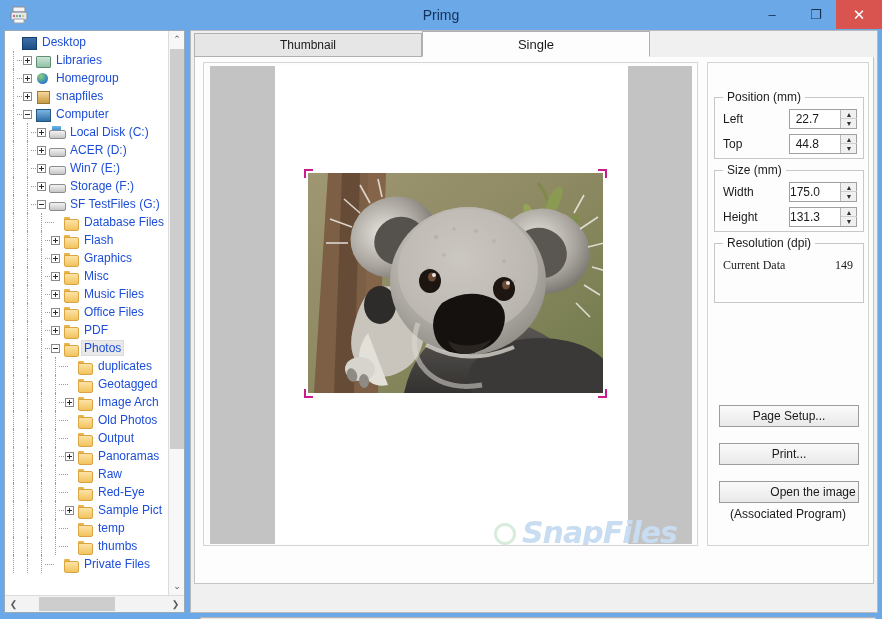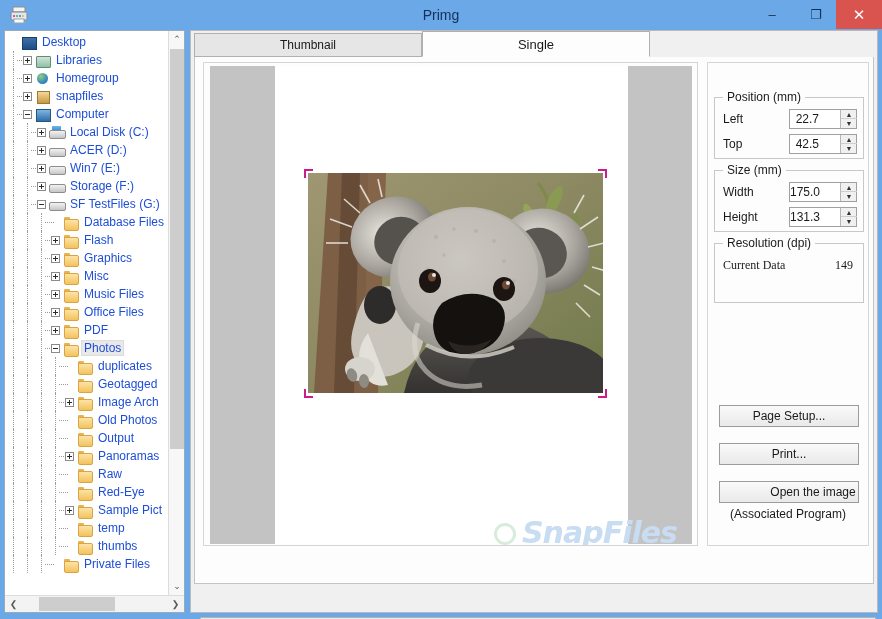--- a/index.html
+++ b/index.html
@@ -501,21 +501,21 @@
               <span class="val">22.7</span>
               <span class="btns">
                 <i class="u">▲</i>
                 <i class="d">▼</i>
               </span>
             </span>
           </div>
           <div class="frow" style="top:35px;">
             <span class="flabel">Top</span>
             <span class="spin">
-              <span class="val">42.5</span>
+              <span class="val">44.8</span>
               <span class="btns">
                 <i class="u">▲</i>
                 <i class="d">▼</i>
               </span>
             </span>
           </div>
         </div>
 
         <div class="gbox" id="gb-size">
           <div class="gtitle">Size (mm)</div>

